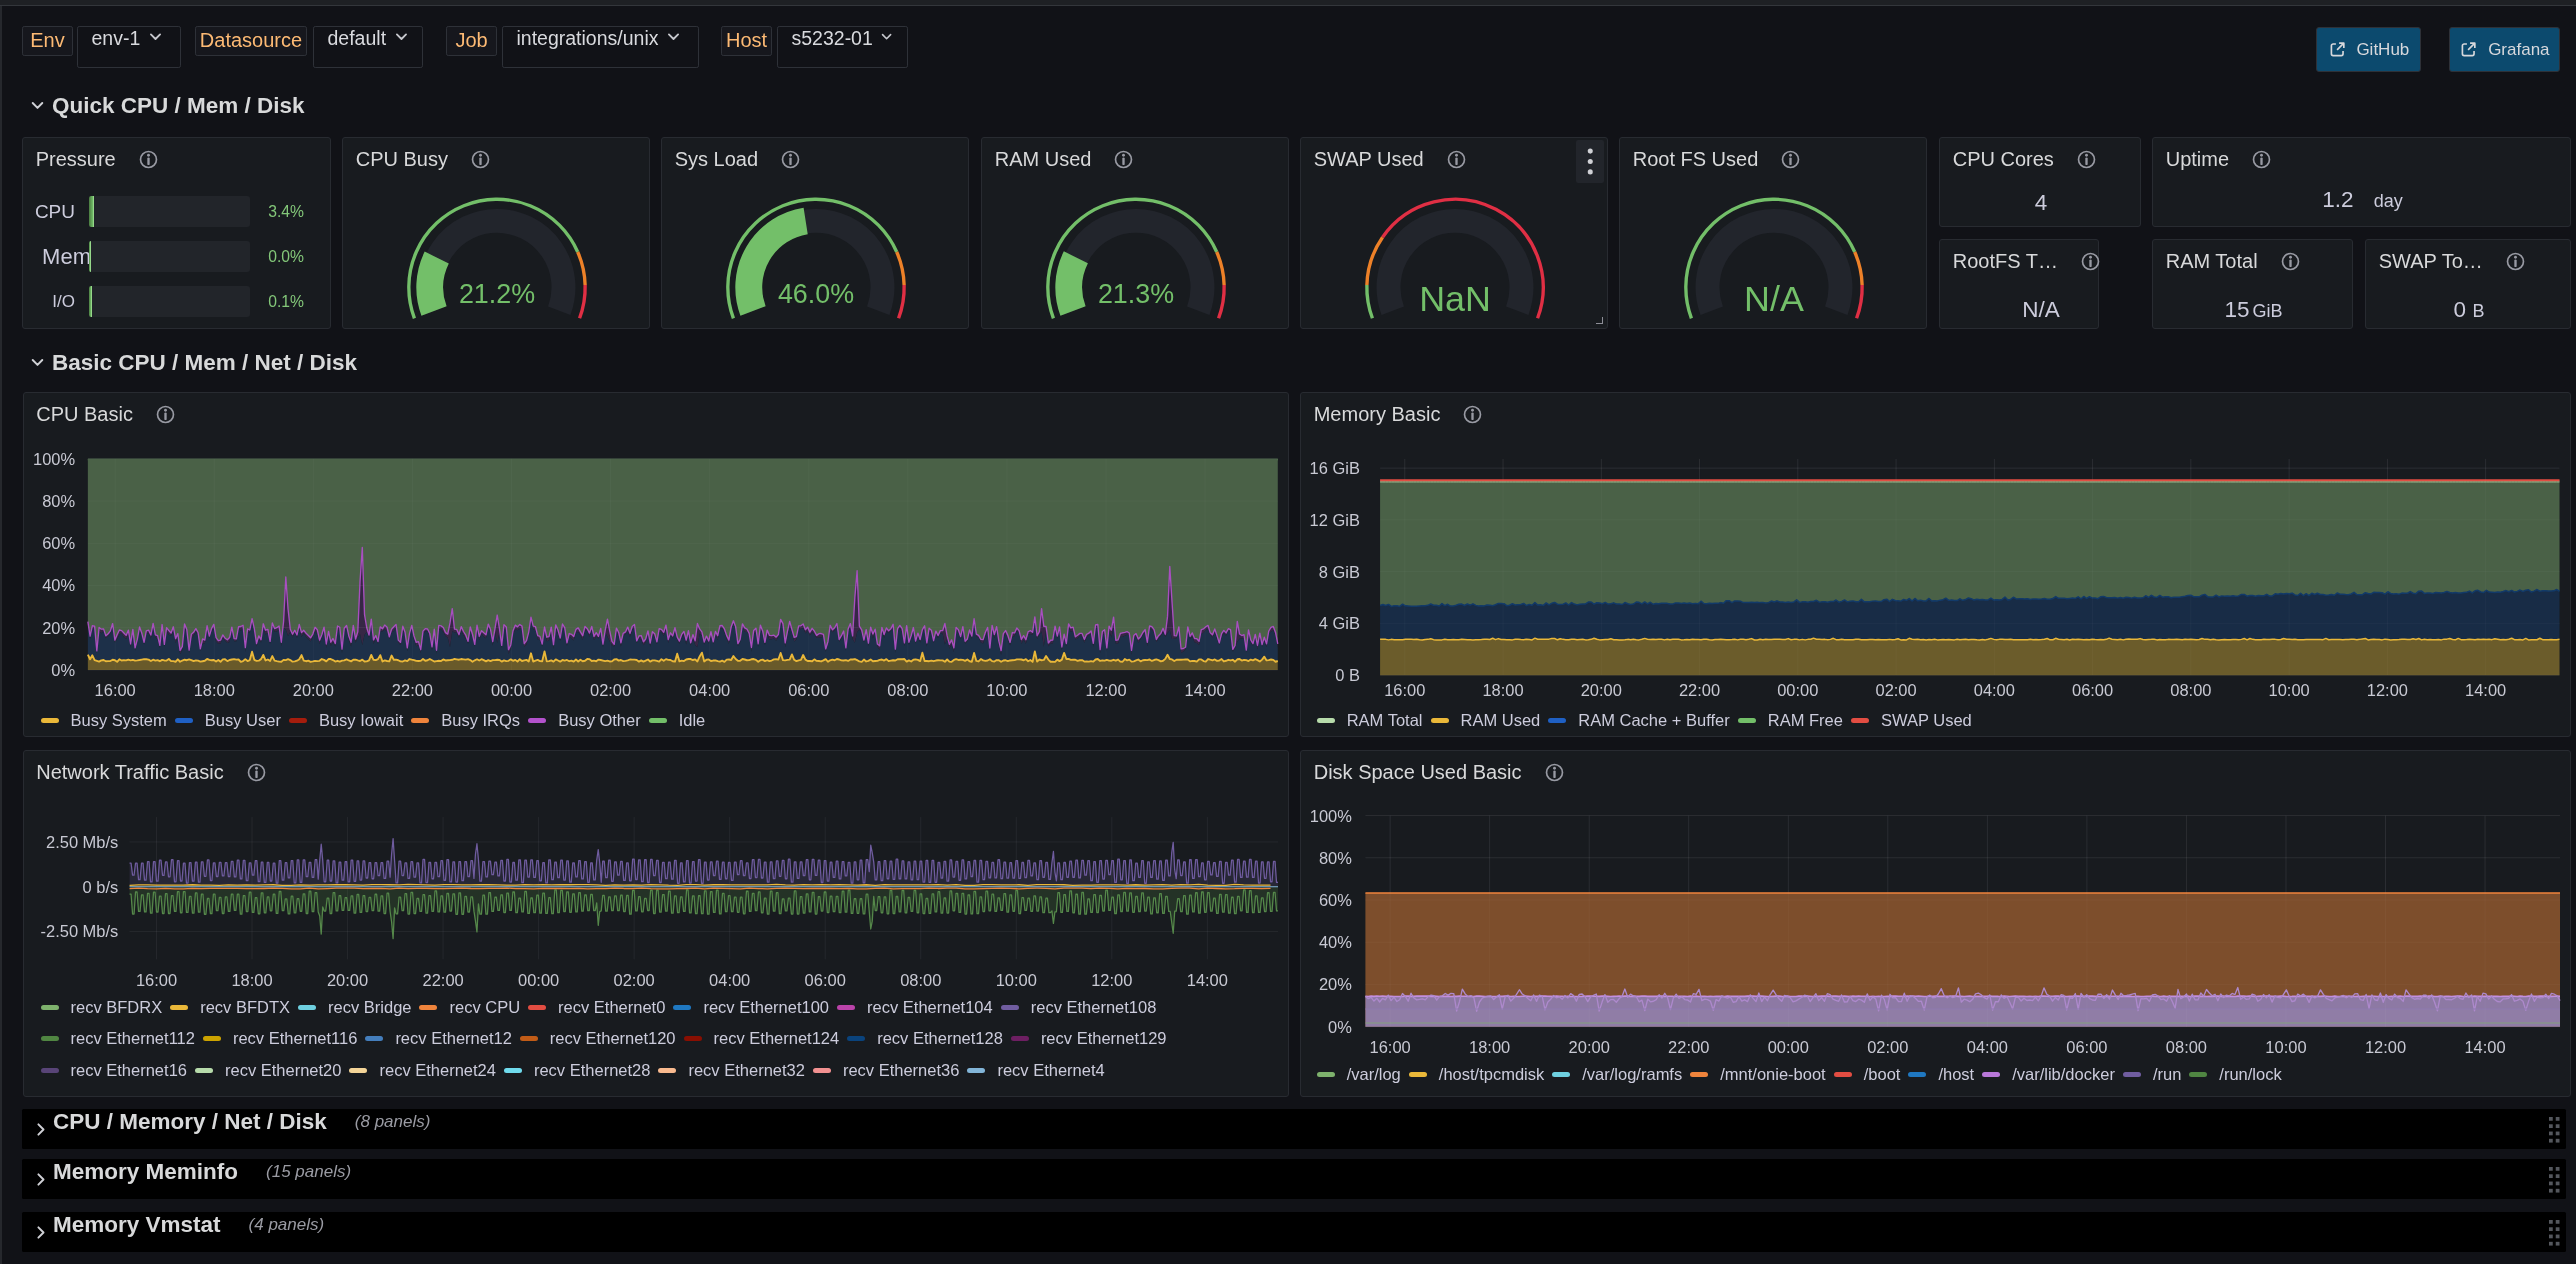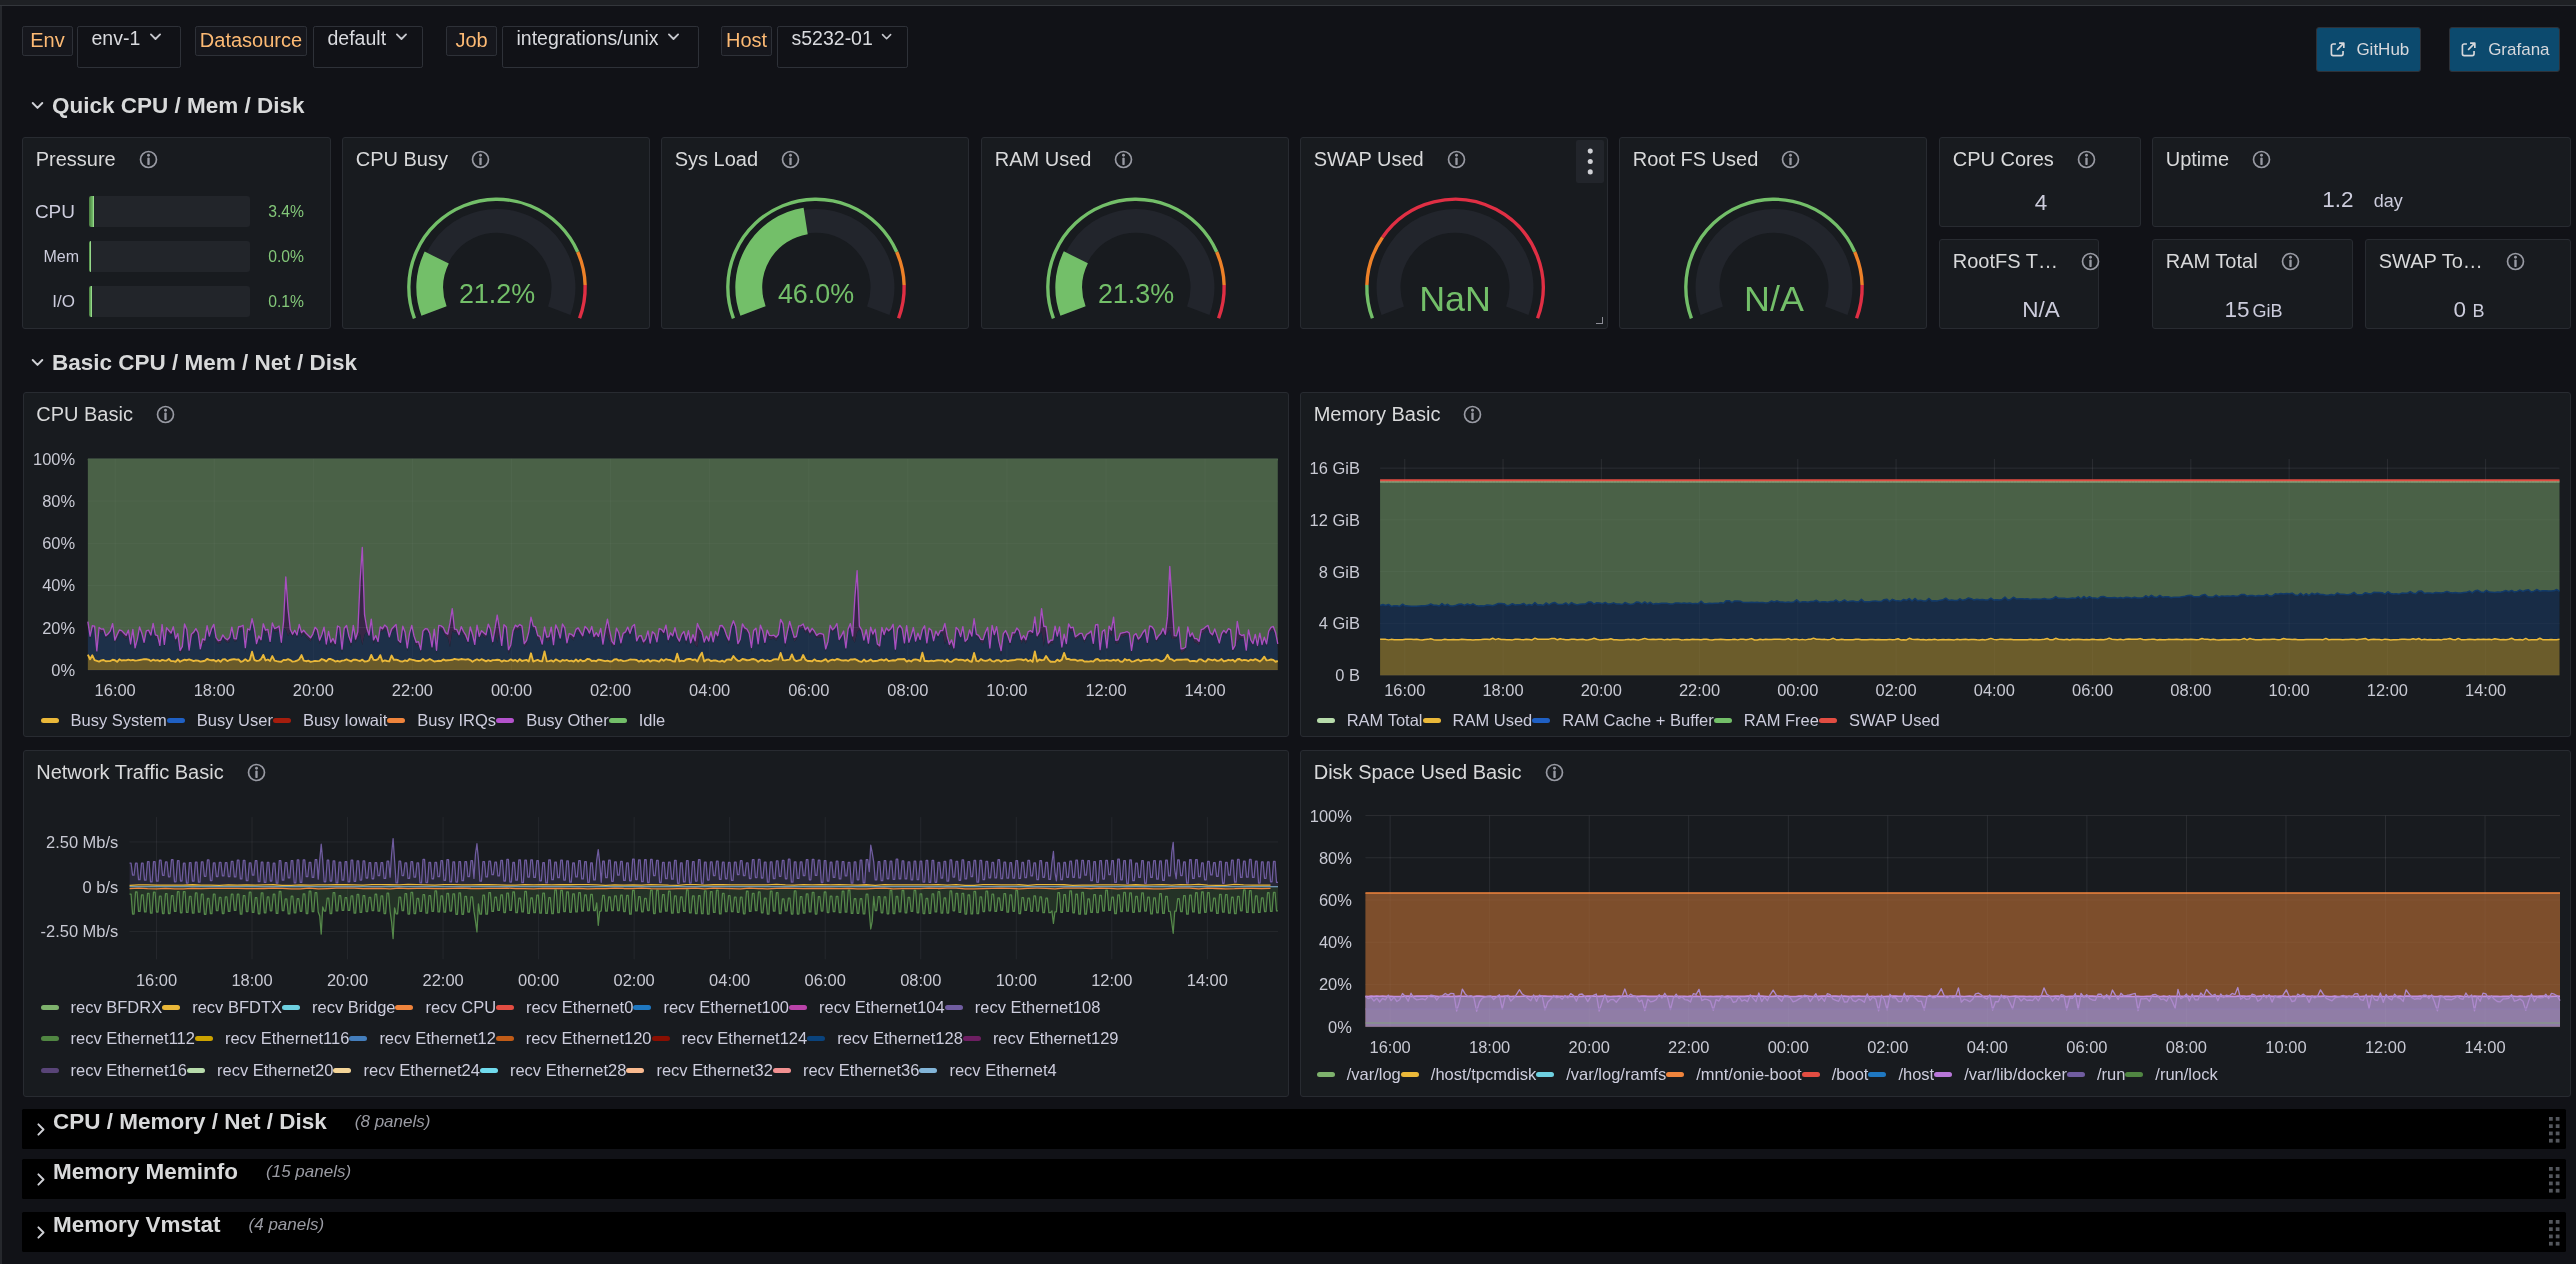--- a/index.html
+++ b/index.html
@@ -5,21 +5,21 @@
 .abs{position:absolute}
 .panel{position:absolute;background:#181b1f;border:0.7px solid #282b31;border-radius:3px}
 .ptitle{position:absolute;left:12.7px;top:0;height:43px;display:flex;align-items:center;gap:23px;font-size:20px;font-weight:500;color:#d8d9da;white-space:nowrap}
 .vlabel{position:absolute;top:25.5px;height:30px;background:#16171d;border:0.7px solid #2e3138;border-radius:2.2px;color:#fdba74;font-size:20px;font-weight:400;display:flex;align-items:center;justify-content:center}
 .vbox{position:absolute;top:25.5px;height:42px;background:#111217;border:0.7px solid #2e3138;border-radius:2.2px;color:#d9dade;font-size:19.5px;display:flex;align-items:flex-start;justify-content:flex-start;padding:0 13.5px;white-space:nowrap}
 .btn{position:absolute;top:27px;height:45px;background:#0c4a6e;border:0.7px solid #2e3138;border-radius:3px;color:#d7d8dc;font-size:17px;font-weight:500;display:flex;align-items:center;justify-content:center;gap:9.7px}
 .rowhdr{position:absolute;display:flex;align-items:center;gap:10.5px;font-size:22.5px;font-weight:600;color:#d8d9da;white-space:nowrap}
 .rowstrip{position:absolute;left:22px;right:9.7px;height:40px;background:#000000;border-radius:1.5px;display:flex;align-items:flex-start;color:#d8d9da}
 .rowstrip .t{font-size:22.5px;font-weight:600;margin-left:31px}
 .rowstrip .c{font-size:17px;font-style:italic;color:#9a9ba3;margin-left:28px;padding-top:3px}
-.legend{position:absolute;display:flex;gap:0;align-items:center;white-space:nowrap}
+.legend{position:absolute;display:flex;gap:8px;align-items:center;white-space:nowrap}
 .li{display:flex;align-items:center;gap:12px;font-size:16.5px;color:#ccccdc}
 .sw{width:18px;height:5.2px;border-radius:2.6px;flex:none}
 .statv{position:absolute;text-align:center;color:#ccccdc;font-weight:500;white-space:nowrap}
 </style></head><body>
 <div class="abs" style="left:0;top:0;width:2576px;height:4.5px;background:#1e2024"></div>
 <div class="abs" style="left:0;top:4.5px;width:2576px;height:1.5px;background:#33363b"></div>
 <div class="abs" style="left:0;top:6px;width:1.5px;height:1258px;background:#26282d"></div>
 <div class="vlabel" style="left:22px;width:51px">Env</div>
 <div class="vbox" style="left:77px;width:104px">
     <span>env-1</span>
@@ -77,21 +77,21 @@
         <circle cx="12.5" cy="12.5" r="10.5" stroke="#989aa3" stroke-width="2.2" fill="none"></circle>
         <line x1="12.5" y1="11.3" x2="12.5" y2="18.3" stroke="#989aa3" stroke-width="3.1" stroke-linecap="round"></line>
         <circle cx="12.5" cy="6.9" r="1.9" fill="#989aa3"></circle>
       </svg>
     </div>
     <div style="position:absolute;left:0;top:0;width:100%;height:100%">
       <div class="abs" style="left:0;top:58px;width:52px;text-align:right;font-size:19px;color:#ccccdc;line-height:31px">CPU</div>
       <div class="abs" style="left:66px;top:58px;width:161px;height:31px;background:#22252a;border-radius:3px"></div>
       <div class="abs" style="left:66px;top:58px;width:5.2px;height:31px;background:linear-gradient(90deg,#4a7a40,#73bf69);border-radius:2.2px 0 0 2.2px;border-right:1.5px solid #96d88a"></div>
       <div class="abs" style="left:191px;top:58px;width:90px;text-align:right;font-size:15.7px;color:#83c779;line-height:31px">3.4%</div>
-      <div class="abs" style="left:4px;top:103px;width:52px;text-align:right;font-size:16px;color:#ccccdc;line-height:31px">Mem</div>
+      <div class="abs" style="left:16px;top:103px;width:52px;text-align:right;font-size:22px;color:#ccccdc;line-height:31px">Mem</div>
       <div class="abs" style="left:66px;top:103px;width:161px;height:31px;background:#22252a;border-radius:3px"></div>
       <div class="abs" style="left:66px;top:103px;width:2.2px;height:31px;background:linear-gradient(90deg,#4a7a40,#73bf69);border-radius:2.2px 0 0 2.2px;border-right:1.5px solid #96d88a"></div>
       <div class="abs" style="left:191px;top:103px;width:90px;text-align:right;font-size:15.7px;color:#83c779;line-height:31px">0.0%</div>
       <div class="abs" style="left:0;top:148px;width:52px;text-align:right;font-size:17px;color:#ccccdc;line-height:31px">I/O</div>
       <div class="abs" style="left:66px;top:148px;width:161px;height:31px;background:#22252a;border-radius:3px"></div>
       <div class="abs" style="left:66px;top:148px;width:3px;height:31px;background:linear-gradient(90deg,#4a7a40,#73bf69);border-radius:2.2px 0 0 2.2px;border-right:1.5px solid #96d88a"></div>
       <div class="abs" style="left:191px;top:148px;width:90px;text-align:right;font-size:15.7px;color:#83c779;line-height:31px">0.1%</div>
     </div>
   </div>
 <div class="panel" style="left:342px;top:137px;width:308px;height:192px">

